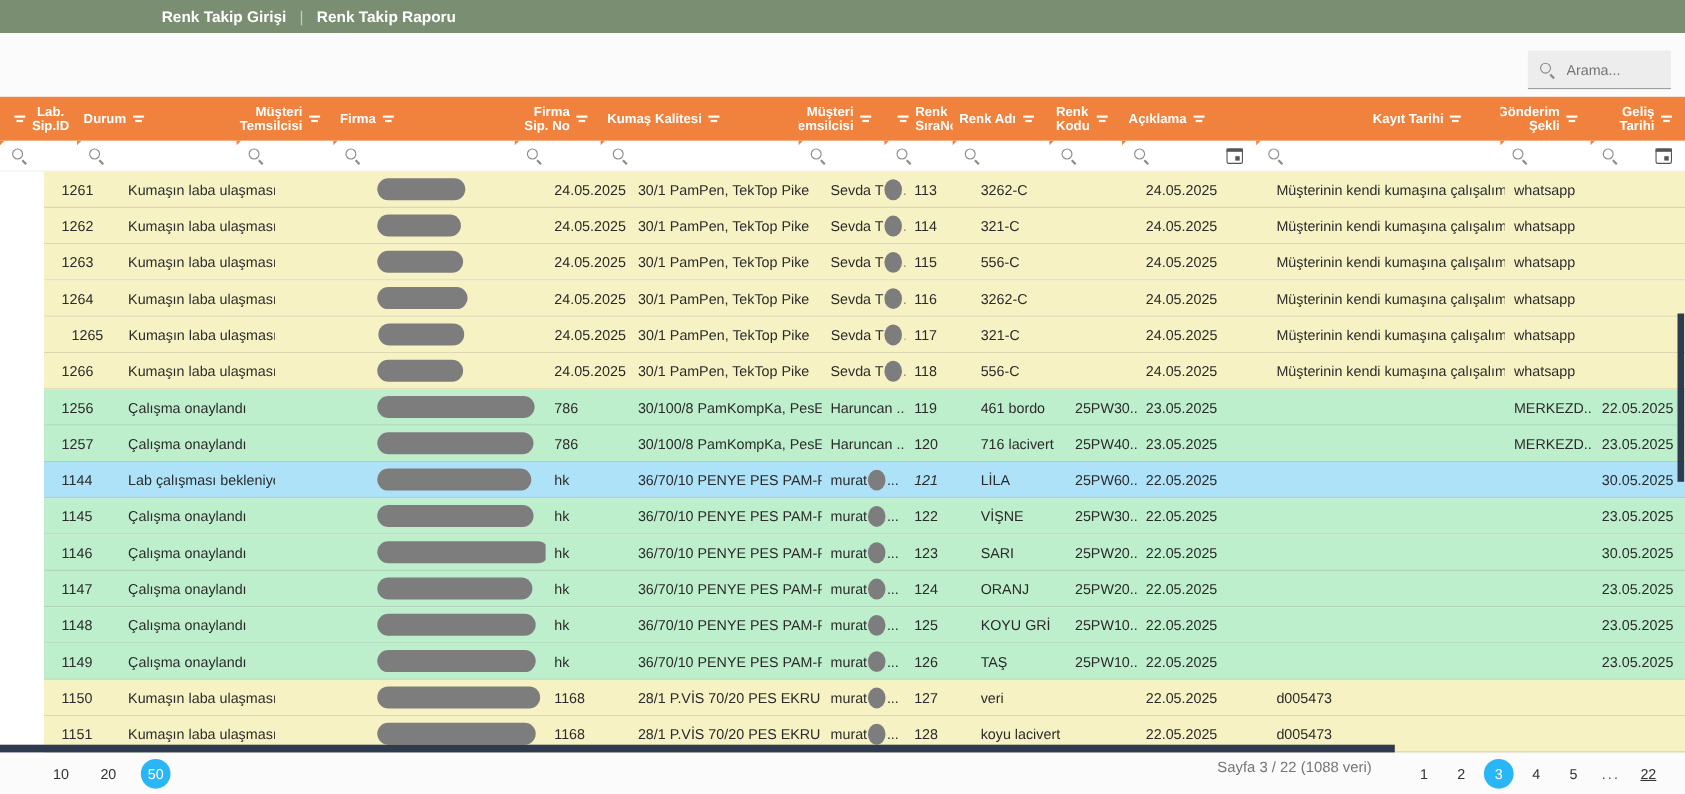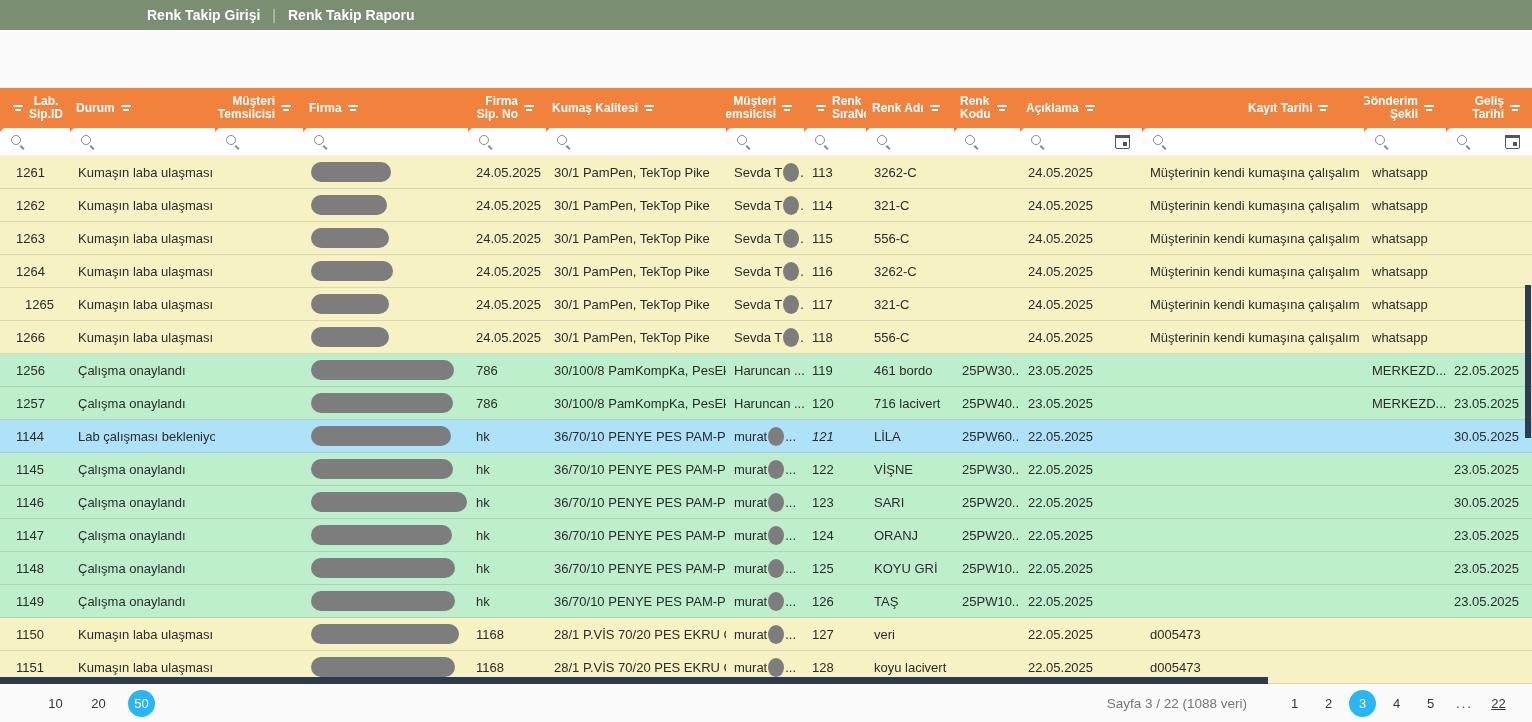--- a/index.html
+++ b/index.html
@@ -50,21 +50,21 @@
   .icon-search{position:relative;width:15px;height:15px;flex:0 0 15px;}
   .icon-search::before{content:'';position:absolute;left:1px;top:1px;width:8px;height:8px;
                        border:1.6px solid #8a8a8a;border-radius:50%;}
   .icon-search::after{content:'';position:absolute;left:11px;top:11px;width:5px;height:1.8px;
                       background:#8a8a8a;transform:rotate(45deg);transform-origin:0 0;}
   .icon-cal{position:relative;width:15px;height:14px;border:1.5px solid #555;border-radius:2px;
             flex:0 0 15px;margin-left:auto;margin-right:12px;cursor:pointer;}
   .icon-cal::before{content:'';position:absolute;left:-1px;top:-1px;right:-1px;height:3px;background:#555;}
   .icon-cal::after{content:'';position:absolute;right:2px;bottom:2px;width:4px;height:4px;background:#555;}
 
-  .row{display:flex;height:33px;border-bottom:1px solid rgba(125,115,100,0.22);}
+  .row{display:flex;height:33px;border-bottom:1px solid rgba(125,115,100,0.22);margin-left:40px;}
   .bg-yellow{background:var(--c-yellow);}
   .bg-green{background:var(--c-green);}
   .bg-blue{background:var(--c-blue);}
   .cell{display:flex;align-items:center;padding-left:8px;font-size:13px;white-space:nowrap;
         overflow:hidden;}
   .cell.first{padding-left:16px;}
   .blob{display:inline-block;height:20px;background:#7d7d7d;border-radius:11px;flex:none;}
   .blob-circle{display:inline-block;width:16px;height:19px;background:#7d7d7d;border-radius:50%;
                margin:0 1px;flex:none;}
 
@@ -74,33 +74,37 @@
   
   .pager{height:38px;background:#fbfbfb;display:flex;align-items:center;justify-content:space-between;
          padding:0 20px 0 42px;}
   .sizes,.pages{display:flex;align-items:center;gap:16px;}
   .pages{gap:7px;}
   .pgitem{min-width:27px;height:27px;display:flex;align-items:center;justify-content:center;
           font-size:13px;color:#333;border-radius:50%;cursor:pointer;}
   .pgitem.active{background:var(--c-active);color:#fff;}
   .pgitem.underline{text-decoration:underline;}
   .pgitem.dots{cursor:default;letter-spacing:2px;color:#444;}
-  .pager-right{display:flex;align-items:center;gap:34px;}
+  .pager-right{display:flex;gap:34px;}
   .pager-info{font-size:13.5px;color:#757575;}
 </style>
 </head>
 <body>
 
 <div class="topbar">
   <span class="tab">Renk Takip Girişi</span>
   <span class="sep">|</span>
   <span class="tab">Renk Takip Raporu</span>
 </div>
 
 <div class="toolbar">
+  <div class="searchbox">
+    <span class="icon-search"></span>
+    <input type="text" placeholder="Arama..." style="">
+  </div>
 </div>
 
 <div class="grid">
   <div class="header-row" id="header-row">
       <div class="hcell align-center" style="width: 70px;">
         <span class="icon-filter"></span>
         <span class="hlabel">Lab.
 Sip.ID</span>
       </div>
       <div class="hcell align-left" style="width: 145px;">

